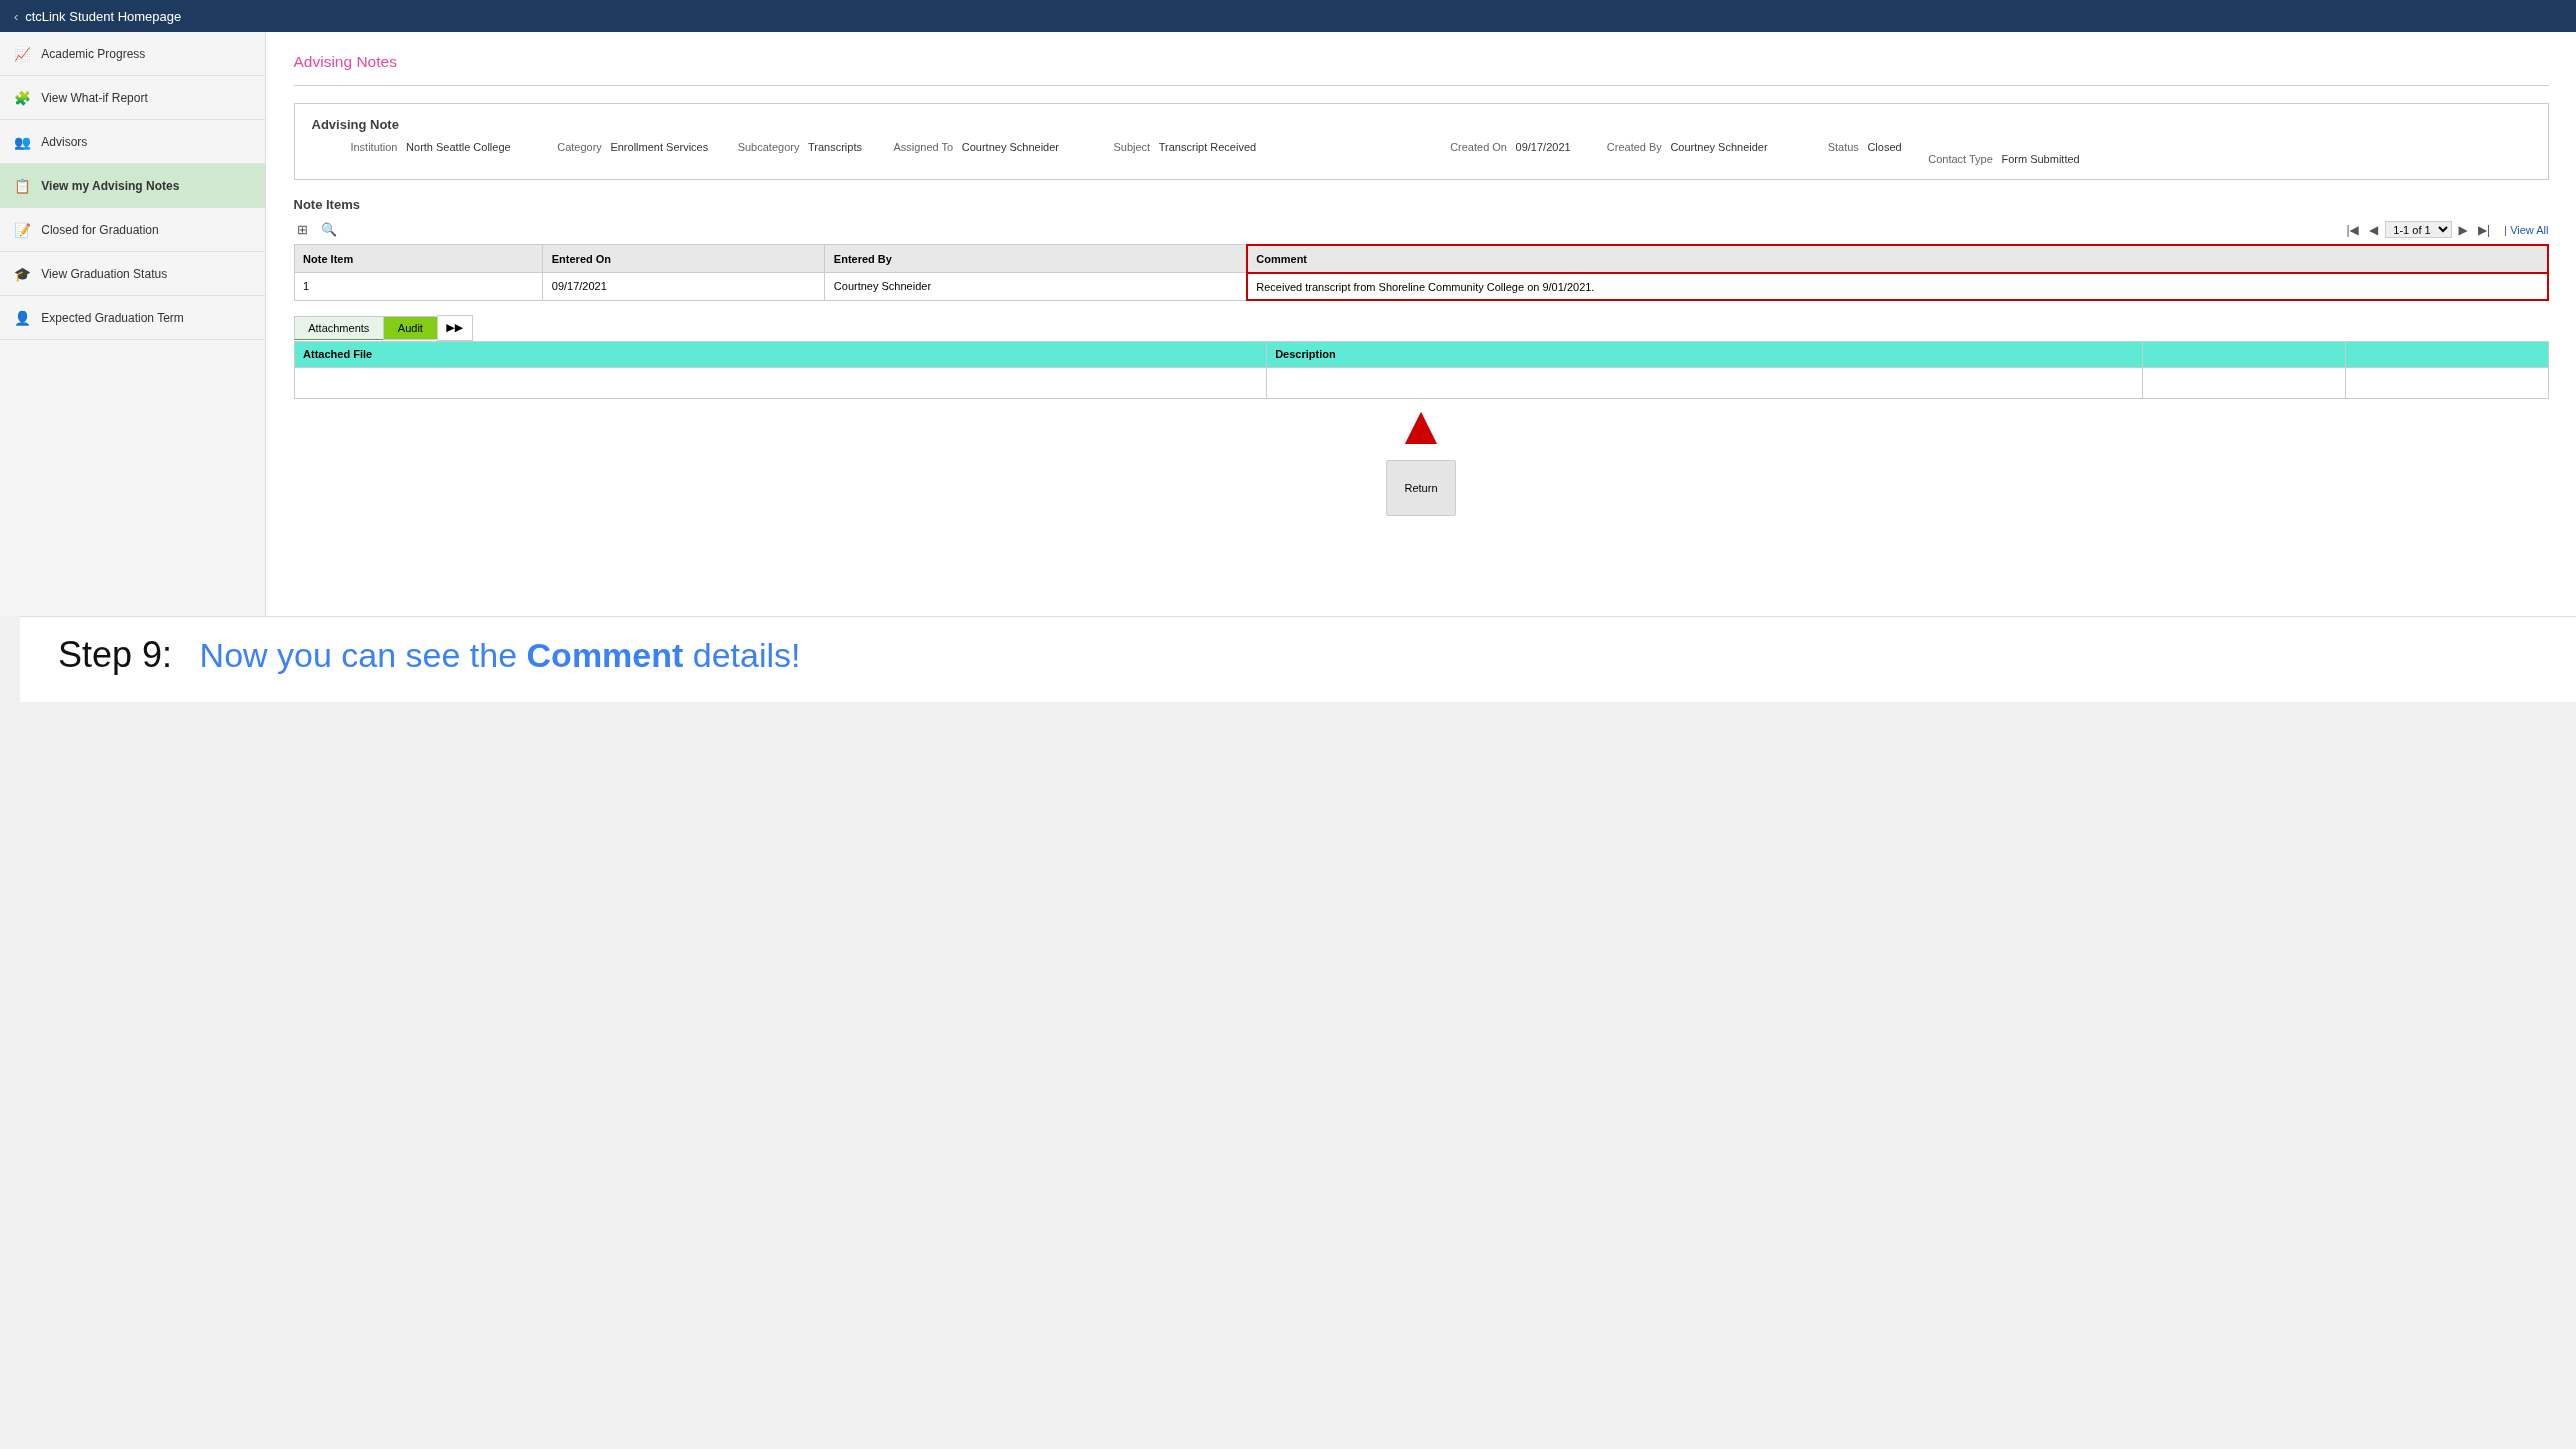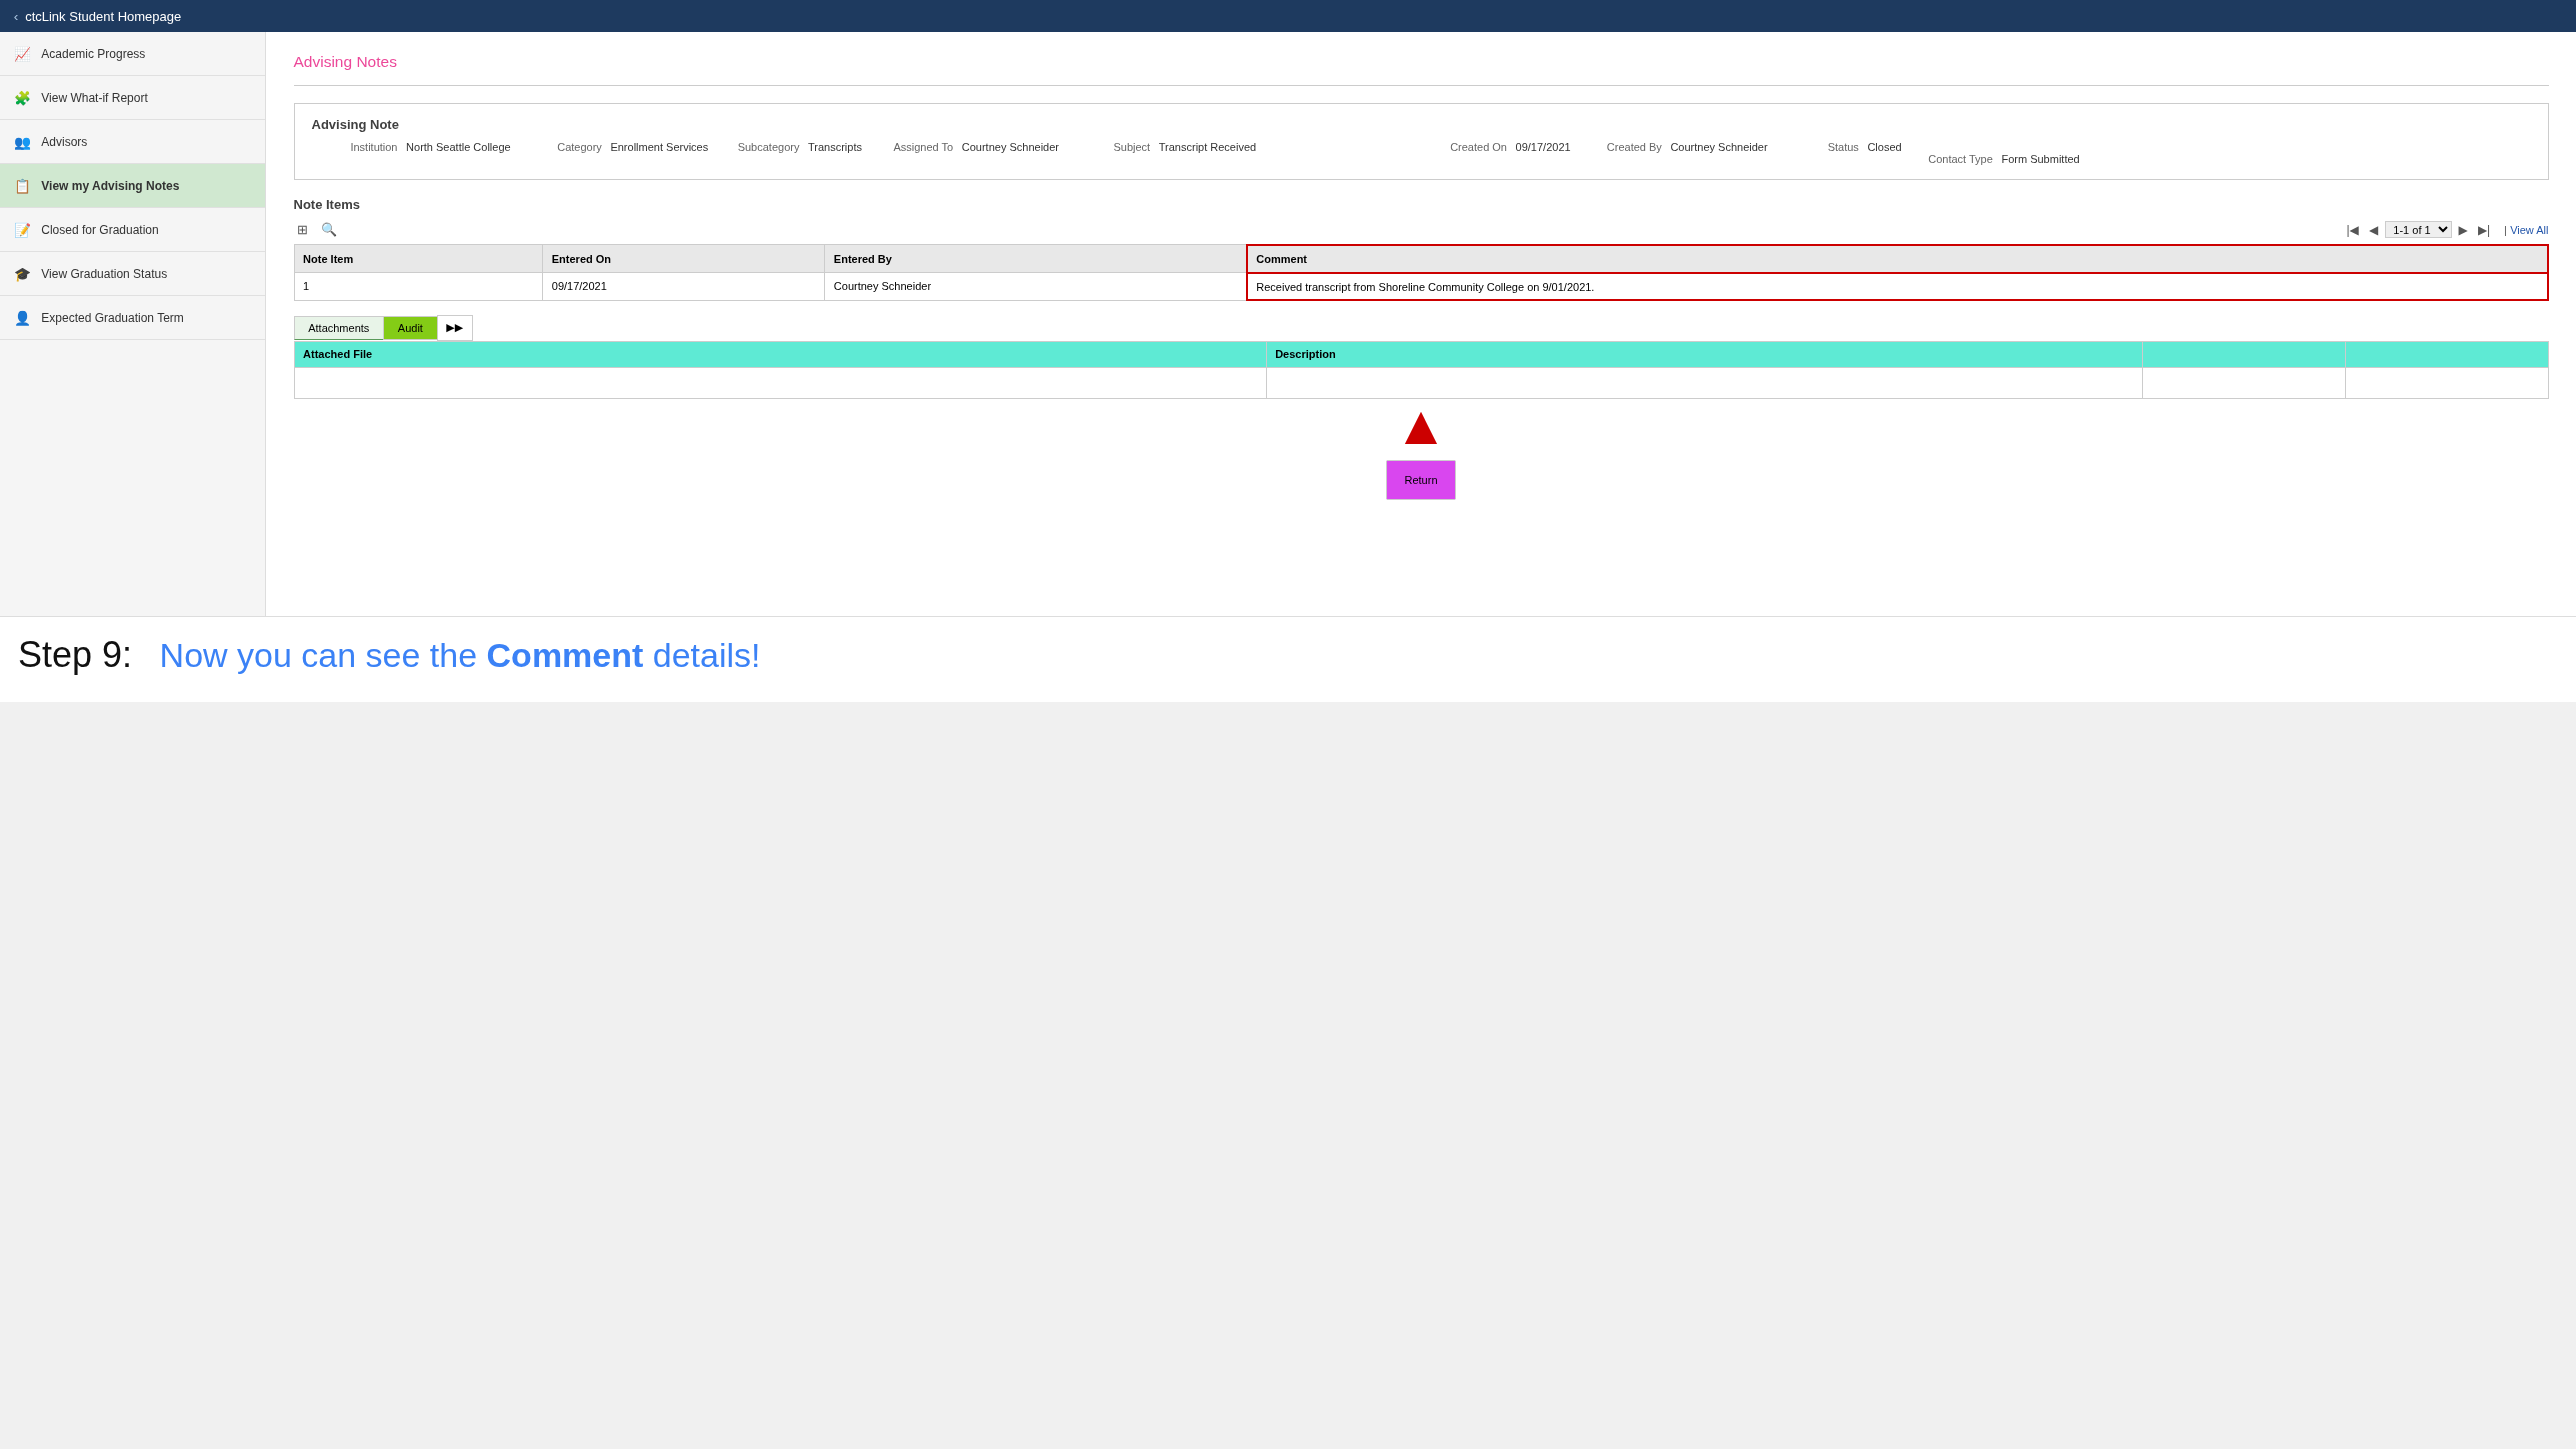--- a/index.html
+++ b/index.html
@@ -248,23 +248,23 @@
     }
 
     .attachments-table td {
       border: 0.9px solid #ccc;
       padding: 6.9px 8.6px;
       height: 31px;
     }
 
     .return-btn {
       margin-top: 10.3px;
-      padding: 13px 17px;
-      border: 0.9px solid #ccc;
-      background: #d946ef;
+      padding: 21px 17px;
+      border: 0.9px solid #ccc;
+      background: #e5e5e5;
       cursor: pointer;
       font-size: 11px;
       border-radius: 1.7px;
     }
 
     
     .arrow-annotation {
       display: flex;
       justify-content: center;
       margin-top: 3.4px;
@@ -273,25 +273,26 @@
 
     .red-arrow {
       color: #cc0000;
       font-size: 41px;
       line-height: 1;
     }
 
     
     .step-section {
       background: white;
-      padding: 17px 34px 26px 18px;
+      padding: 17px 34px 26px 38px;
       display: flex;
       align-items: center;
       gap: 27.5px;
       border-top: 1.7px solid #ddd;
+      margin-left: 20px;
     }
 
     .step-label {
       font-size: 36px;
       font-weight: normal;
       color: #111;
       white-space: nowrap;
     }
 
     .step-description {

